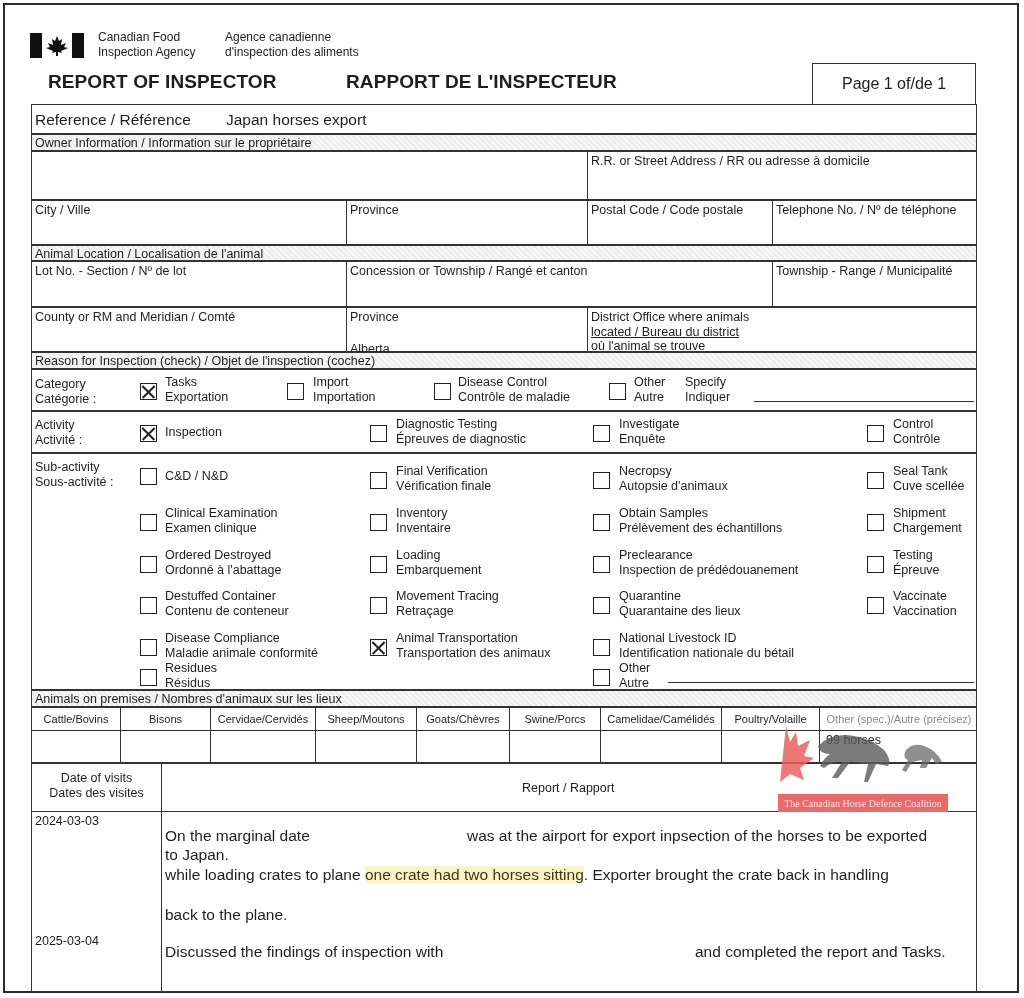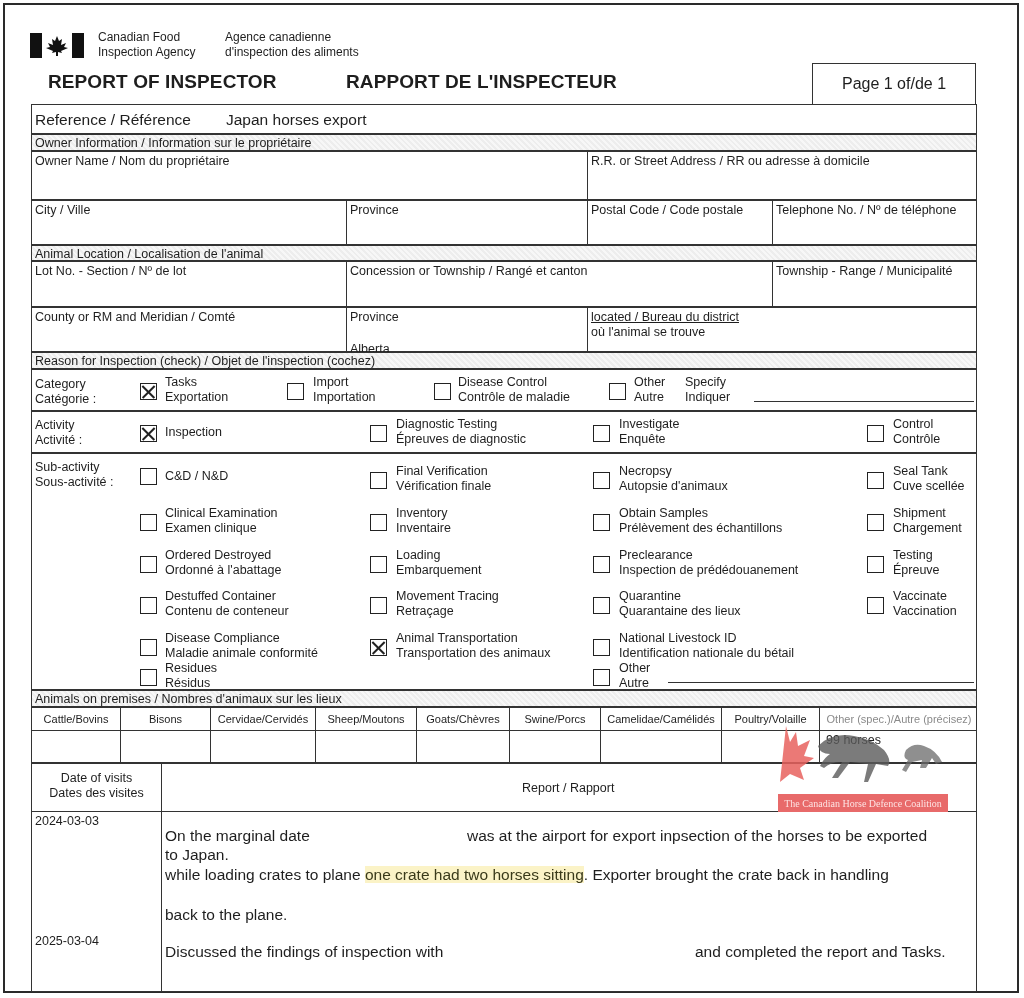--- a/index.html
+++ b/index.html
@@ -60,21 +60,20 @@
 
 <div class="abs form">
 
   <div class="row" style="top:0;height:30px;">
     <span class="abs" style="left:3px;top:6px;font-size:15.5px;">Reference / Référence</span>
     <span class="abs" style="left:194px;top:6px;font-size:15.5px;">Japan horses export</span>
   </div>
 
   <div class="row shade sect" style="top:30px;height:17px;"><span>Owner Information / Information sur le propriétaire</span></div>
   <div class="row" style="top:47px;height:49px;">
-    <div class="cell first" style="left:0;width:555px;"><span class="lbl">Owner Name / Nom du propriétaire</span></div>
     <div class="cell" style="left:555px;right:0;"><span class="lbl">R.R. or Street Address / RR ou adresse à domicile</span></div>
   </div>
   <div class="row" style="top:96px;height:45px;">
     <div class="cell first" style="left:0;width:314px;"><span class="lbl">City / Ville</span></div>
     <div class="cell" style="left:314px;width:241px;"><span class="lbl">Province</span></div>
     <div class="cell" style="left:555px;width:185px;"><span class="lbl">Postal Code / Code postale</span></div>
     <div class="cell" style="left:740px;right:0;"><span class="lbl">Telephone No. / Nº de téléphone</span></div>
   </div>
 
   <div class="row shade sect" style="top:141px;height:16px;"><span>Animal Location / Localisation de l'animal</span></div>
@@ -83,20 +82,21 @@
     <div class="cell" style="left:740px;right:0;"><span class="lbl">Township - Range / Municipalité</span></div>
     <div class="cell" style="left:314px;width:426px;"><span class="lbl">Concession or Township / Rangé et  canton</span></div>
   </div>
   <div class="row" style="top:203px;height:45px;">
     <div class="cell first" style="left:0;width:314px;"><span class="lbl">County or RM and Meridian / Comté</span></div>
     <div class="cell" style="left:314px;width:241px;">
       <div class="lbl">Province</div>
       <div class="lbl" style="margin-top:17px;">Alberta</div>
     </div>
     <div class="cell" style="left:555px;right:0;line-height:14.5px;">
+      <div class="lbl" style="line-height:14.5px;">District Office where animals</div>
       <div class="lbl" style="line-height:14.5px;text-decoration:underline;">located / Bureau du district</div>
       <div class="lbl" style="line-height:14.5px;">où l'animal se trouve</div>
     </div>
   </div>
 
   <div class="row shade sect" style="top:248px;height:17px;"><span>Reason for Inspection (check) / Objet de l'inspection (cochez)</span></div>
 
   <div class="row" style="top:265px;height:42px;">
     <div class="cbl" style="left:3px;top:7px;">
         <div>Category</div>

